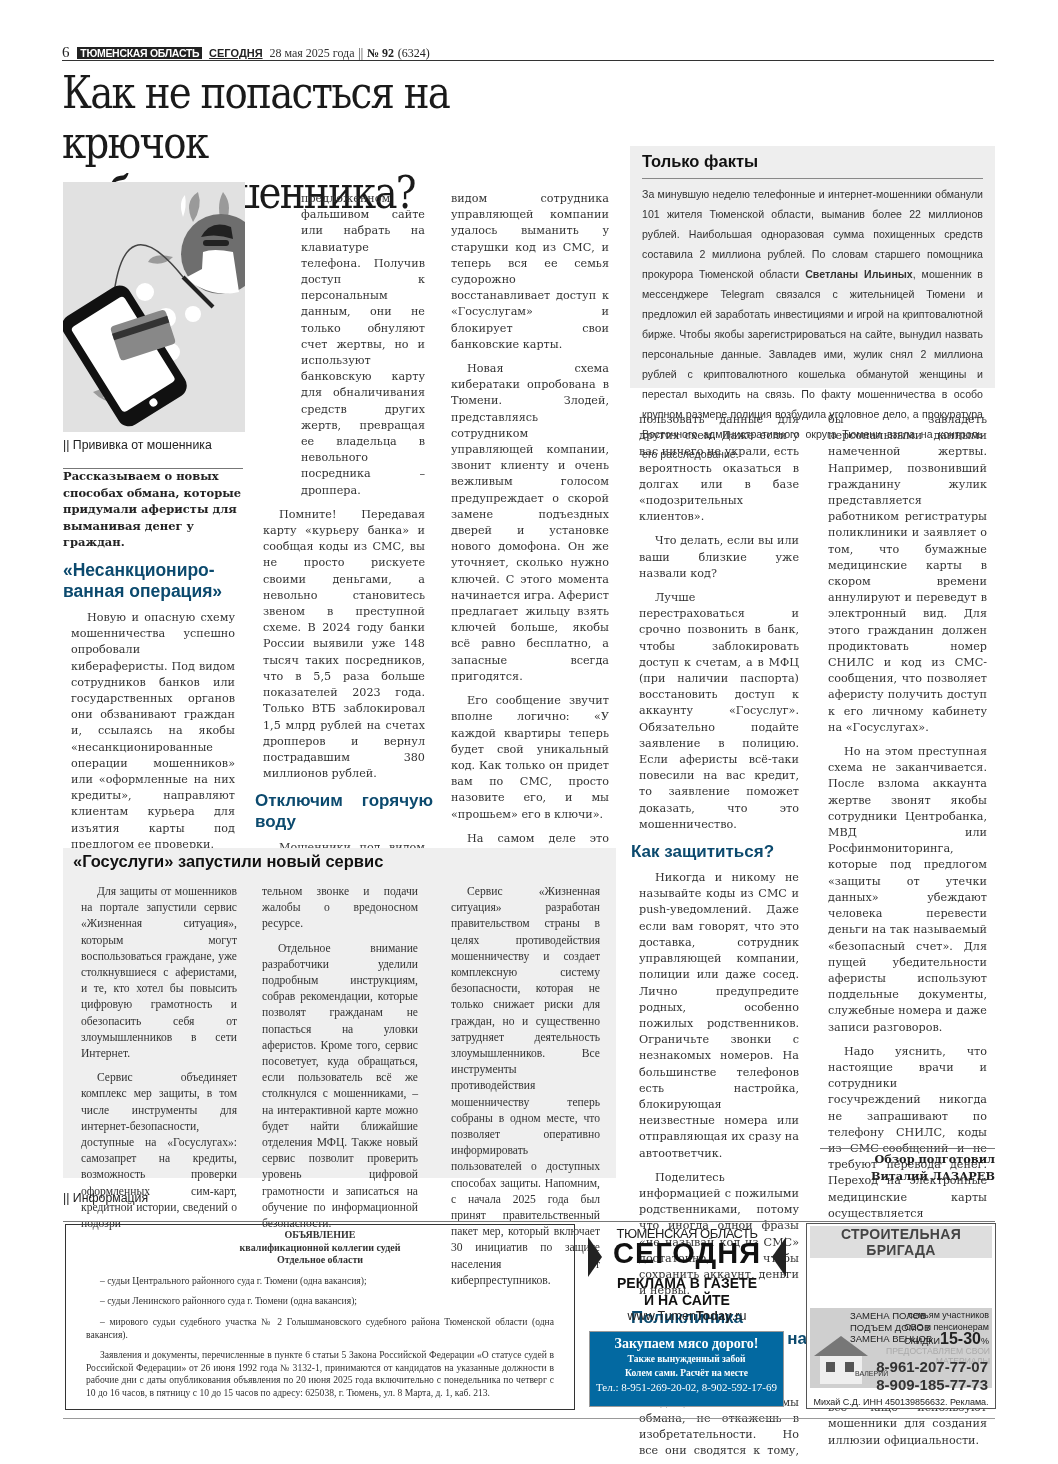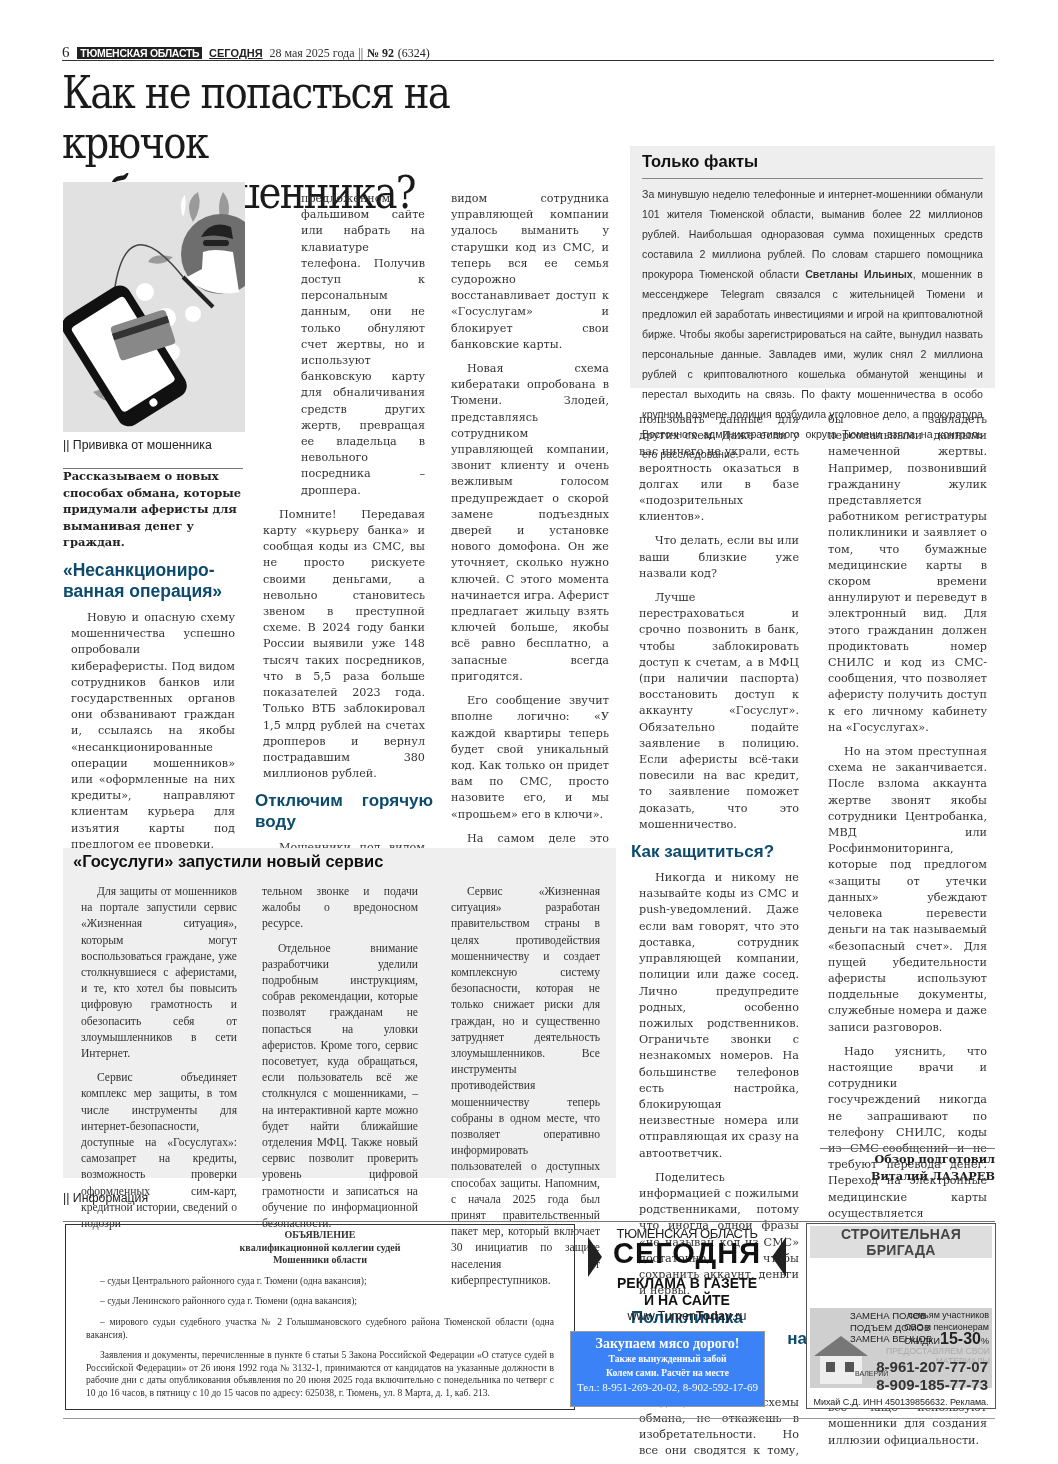--- a/index.html
+++ b/index.html
@@ -46,21 +46,21 @@
   .notice .t { text-align:center; font-weight:bold; font-size:10px; }
   .notice p { text-align:justify; text-indent:14px; }
 
   .adpaper { left:583px; top:1225px; width:208px; height:104px; text-align:center; }
   .adpaper .tri-l { position:absolute; left:5px; top:12px; width:0; height:0; border-top:20px solid transparent; border-bottom:20px solid transparent; border-left:14px solid #222; }
   .adpaper .tri-r { position:absolute; right:5px; top:12px; width:0; height:0; border-top:20px solid transparent; border-bottom:20px solid transparent; border-right:14px solid #222; }
   .adpaper .a1 { position:absolute; left:0; right:0; top:1px; font-family:"Liberation Sans", sans-serif; font-size:13px; letter-spacing:-0.5px; color:#222; }
   .adpaper .a2 { position:absolute; left:0; right:0; top:12px; font-family:"Liberation Sans", sans-serif; font-weight:bold; font-size:29px; letter-spacing:1px; color:#111; }
   .adpaper .a3 { position:absolute; left:0; right:0; top:50px; font-family:"Liberation Sans", sans-serif; font-weight:bold; font-size:14px; line-height:17px; color:#111; }
   .adpaper .a4 { position:absolute; left:0; right:0; top:84px; font-family:"Liberation Sans", sans-serif; font-size:12.5px; color:#222; }
-  .admeat { left:570px; top:1331px; width:195px; height:76px; background:#3b82f6; color:#fff; text-align:center; font-family:"Liberation Serif", serif; border:1.5px solid #999; box-sizing:border-box; }
+  .admeat { left:589px; top:1331px; width:195px; height:76px; background:#0369a1; color:#fff; text-align:center; font-family:"Liberation Serif", serif; border:1.5px solid #999; box-sizing:border-box; }
   .admeat .m1 { font-weight:bold; font-size:14px; margin-top:4px; }
   .admeat .m2, .admeat .m3 { font-size:9.5px; font-weight:bold; line-height:14px; }
   .admeat .m4 { font-size:11px; margin-top:1px; }
 
   .adbuild { left:806px; top:1223px; width:190px; height:186px; border:1px solid #555; background:#fff; box-sizing:border-box; overflow:hidden; }
   .adbuild .b1 { position:absolute; left:3px; right:3px; top:2px; background:#dedede; font-family:"Liberation Sans", sans-serif; font-weight:bold; font-size:14px; color:#444; text-align:center; letter-spacing:0.3px; }
   .adbuild .b2 { position:absolute; left:3px; right:3px; top:20px; height:62px; background:#555; color:#fff; font-family:"Liberation Sans", sans-serif; font-weight:bold; font-size:8.6px; line-height:12.3px; text-align:center; padding-top:1px; }
   .adbuild .b3 { position:absolute; left:3px; right:3px; top:84px; height:80px; background:#cfcfcf; }
   .adbuild .house { position:absolute; left:2px; top:24px; width:58px; height:52px; }
   .adbuild .b3 .s1 { position:absolute; left:40px; top:2px; font-family:"Liberation Sans", sans-serif; font-size:9.5px; line-height:11.5px; color:#222; }
@@ -188,21 +188,21 @@
 </div>
 <div class="gcol" style="left:443px;top:876px;width:165px;">
   <p>Сервис «Жизненная ситуация» разработан правительством страны в целях противодействия мошенничеству и создает комплексную систему безопасности, которая не только снижает риски для граждан, но и существенно затрудняет деятельность злоумышленников. Все инструменты противодействия мошенничеству теперь собраны в одном месте, что позволяет оперативно информировать пользователей о доступных способах защиты. Напомним, с начала 2025 года был принят правительственный пакет мер, который включает 30 инициатив по защите населения от киберпреступников.</p>
 </div>
 
 <div class="abs rubric info-rubric">|| Информация</div>
 
 <div class="abs notice">
   <div class="t">ОБЪЯВЛЕНИЕ</div>
   <div class="t">квалификационной коллегии судей</div>
-  <div class="t">Мошенники области</div>
+  <div class="t">Отдельное области</div>
   <p>– судьи Центрального районного суда г. Тюмени (одна вакансия);</p>
   <p>– судьи Ленинского районного суда г. Тюмени (одна вакансия);</p>
   <p>– мирового судьи судебного участка № 2 Голышмановского судебного района Тюменской области (одна вакансия).</p>
   <p>Заявления и документы, перечисленные в пункте 6 статьи 5 Закона Российской Федерации «О статусе судей в Российской Федерации» от 26 июня 1992 года № 3132-1, принимаются от кандидатов на указанные должности в рабочие дни с даты опубликования объявления по 20 июня 2025 года включительно с понедельника по четверг с 10 до 16 часов, в пятницу с 10 до 15 часов по адресу: 625038, г. Тюмень, ул. 8 Марта, д. 1, каб. 213.</p>
 </div>
 
 <div class="abs adpaper">
   <div class="tri-l"></div>
   <div class="tri-r"></div>
   <div class="a1">ТЮМЕНСКАЯ ОБЛАСТЬ</div>

